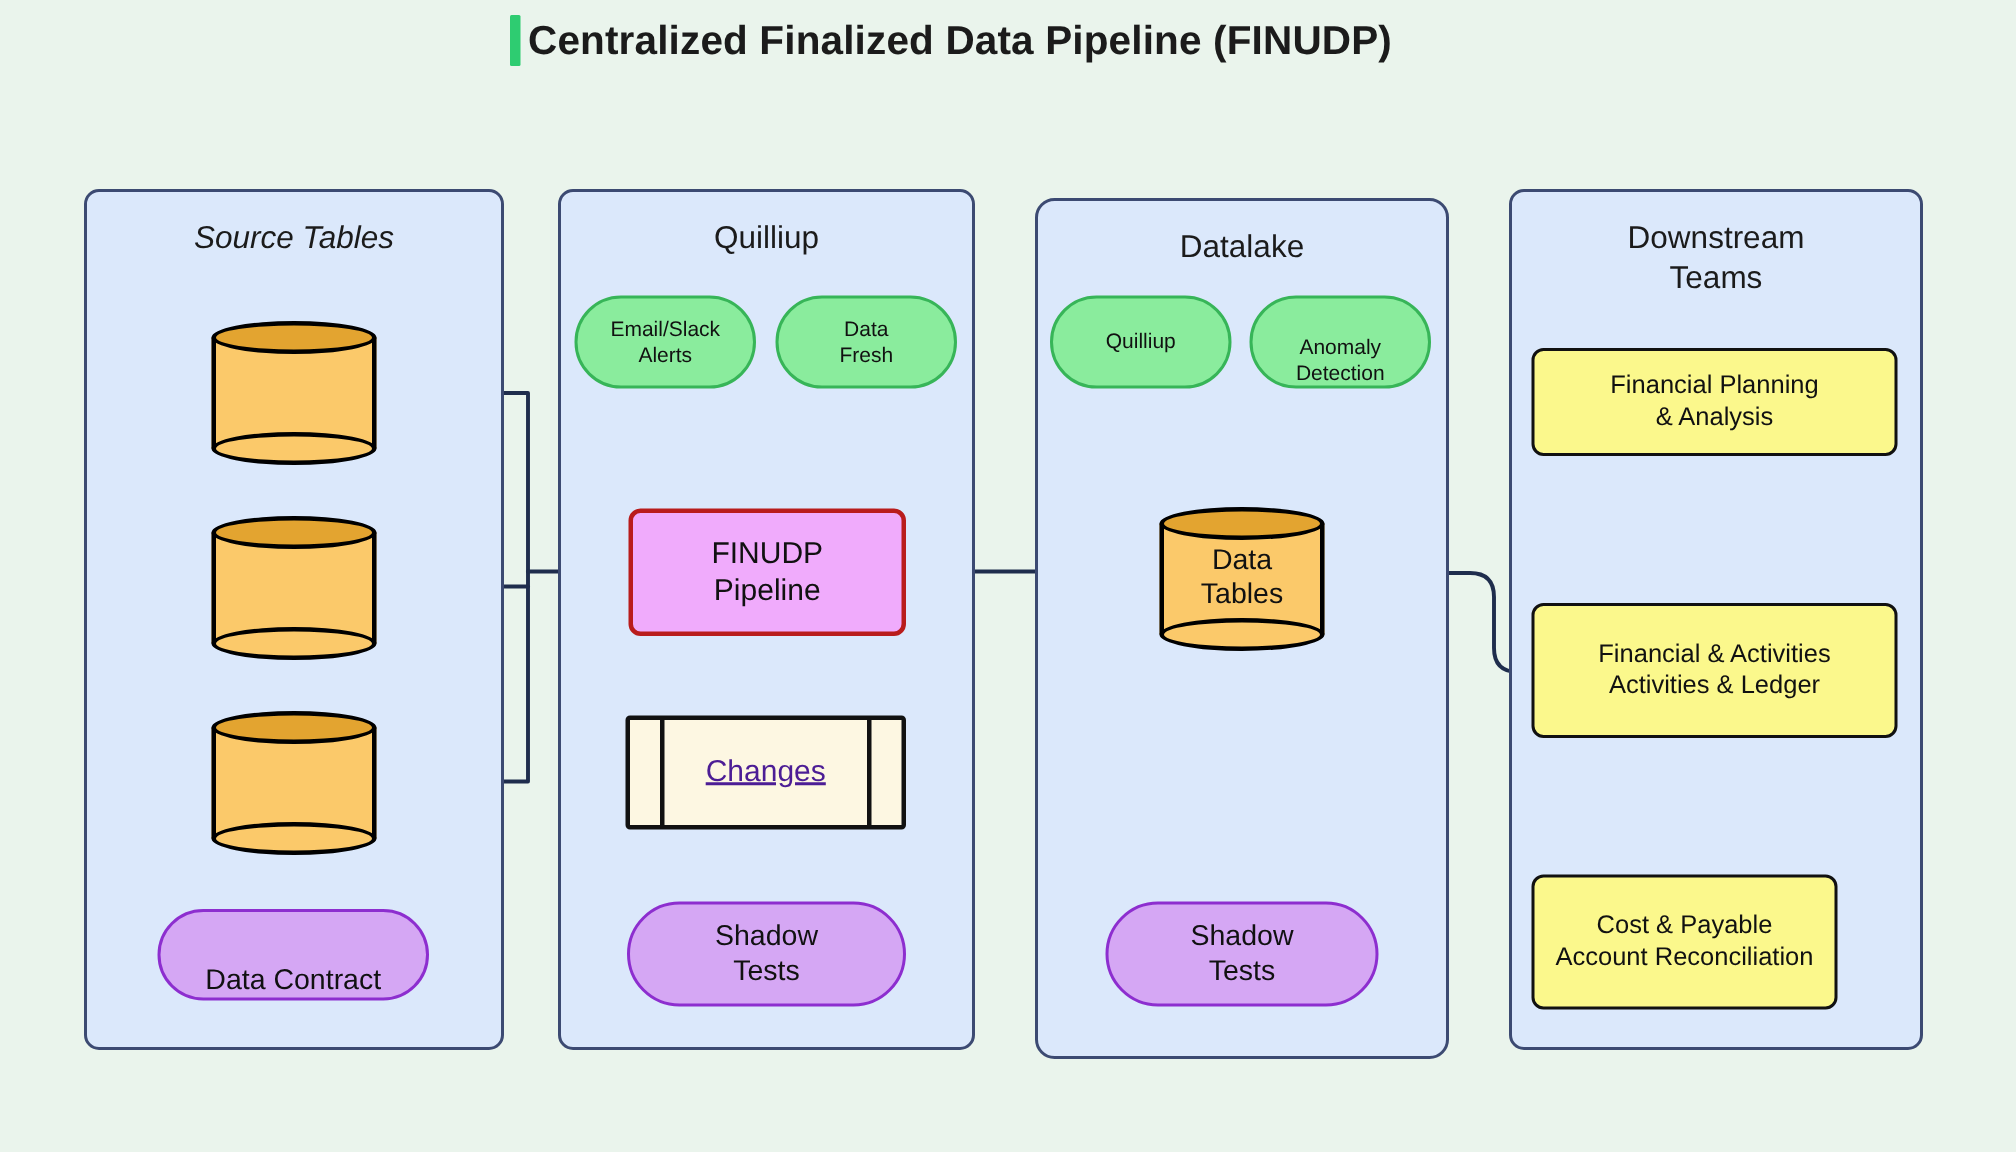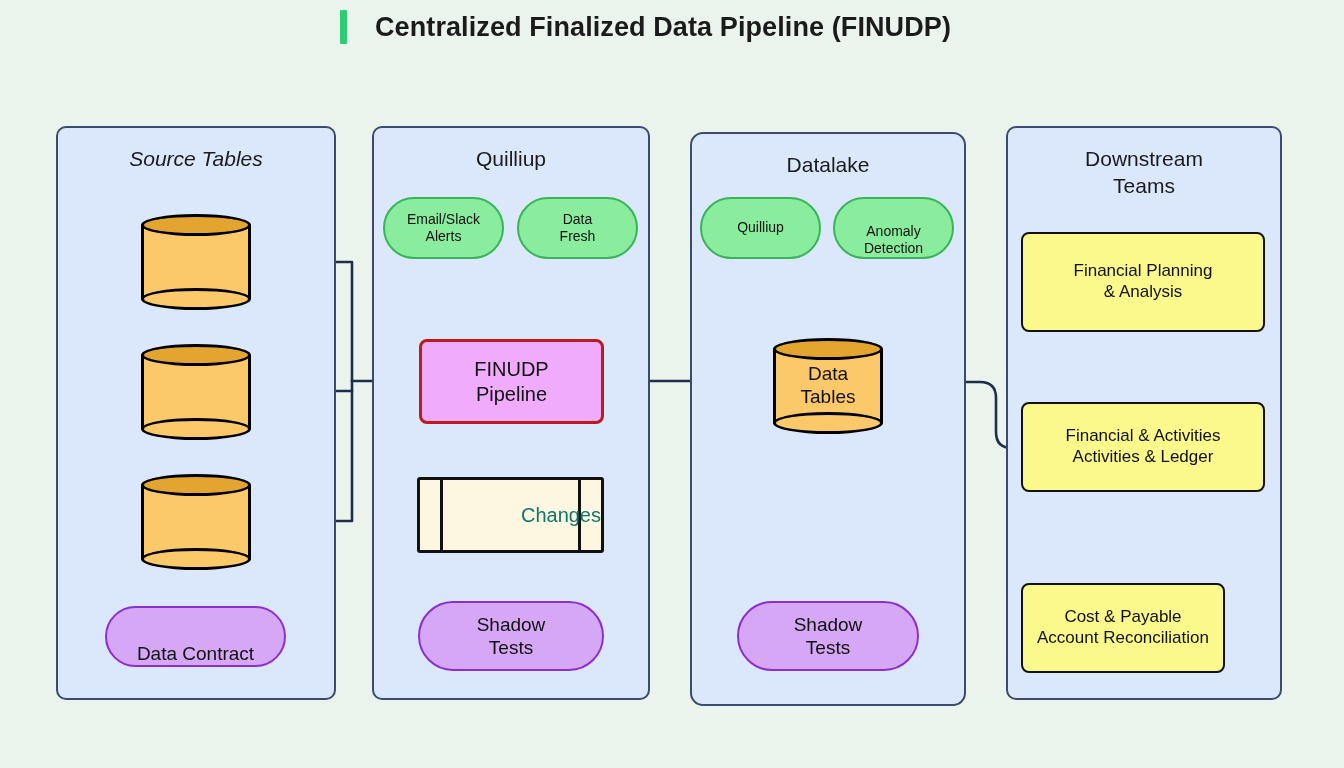--- a/index.html
+++ b/index.html
@@ -8,21 +8,21 @@
     background:#eaf4ec;
     font-family:"Liberation Sans", sans-serif;
     overflow:hidden;
     position:relative;
   }
   #canvas{position:absolute;left:0;top:0;width:1344px;height:768px;}
 
   
   .title-wrap{
     position:absolute;left:340px;top:10px;
-    display:flex;align-items:center;gap:28px;
+    display:flex;align-items:center;gap:5px;
   }
   .title-bar{
     width:7px;height:34px;background:#2ecc71;border-radius:1px;
   }
   .title-text{
     font-size:27px;font-weight:bold;color:#1b1b1b;letter-spacing:.1px;
     white-space:nowrap;
   }
 
   
@@ -63,21 +63,21 @@
   }
   .proc{
     background:#fdf7e2;border:3px solid #111;border-radius:3px;
     font-size:20px;position:absolute;box-sizing:border-box;
   }
   .proc .inner{
     position:absolute;top:0;bottom:0;width:0;border-left:3px solid #111;
   }
   .proc .label{
     position:absolute;left:0;right:0;top:50%;transform:translateY(-50%);
-    text-align:right;color:#0f766e;
+    text-align:center;color:#4c1d95;text-decoration:underline;
   }
 
   
   .cyl{position:absolute;}
   .cyl .body{
     position:absolute;left:0;right:0;top:11px;bottom:11px;
     background:#fbc96a;border-left:3px solid #000;border-right:3px solid #000;
     box-sizing:border-box;
   }
   .cyl .bottom{
@@ -216,21 +216,21 @@
 </div>
 
 <div class="node pill-purple" style="left:737px;top:601px;width:182px;height:70px;">
   <span>Shadow<br>Tests</span>
 </div>
 
 <div class="lane" style="left:1006px;top:126px;width:276px;height:574px;">
   <div class="lane-title">Downstream<br>Teams</div>
 </div>
 
-<div class="node box-yellow" style="left:1021px;top:232px;width:244px;height:100px;">
+<div class="node box-yellow" style="left:1021px;top:232px;width:244px;height:72px;">
   <span>Financial Planning<br>&amp; Analysis</span>
 </div>
 
 <div class="node box-yellow" style="left:1021px;top:402px;width:244px;height:90px;">
   <span>Financial &amp; Activities<br>Activities &amp; Ledger</span>
 </div>
 
 <div class="node box-yellow" style="left:1021px;top:583px;width:204px;height:90px;">
   <span>Cost &amp; Payable<br>Account Reconciliation</span>
 </div>

